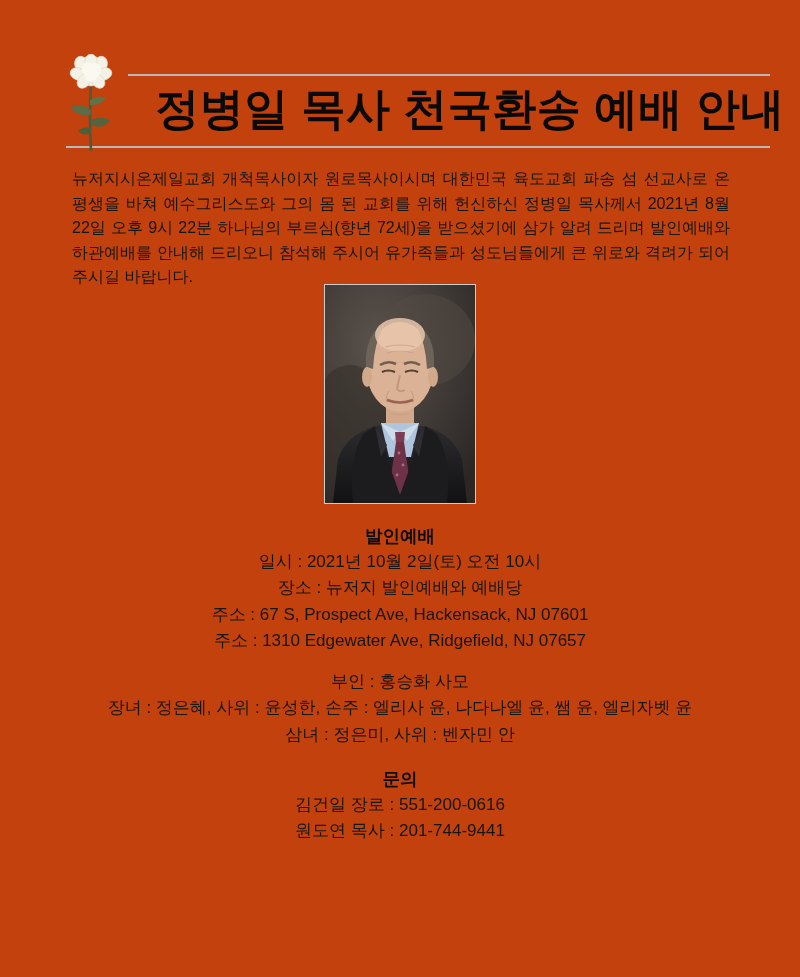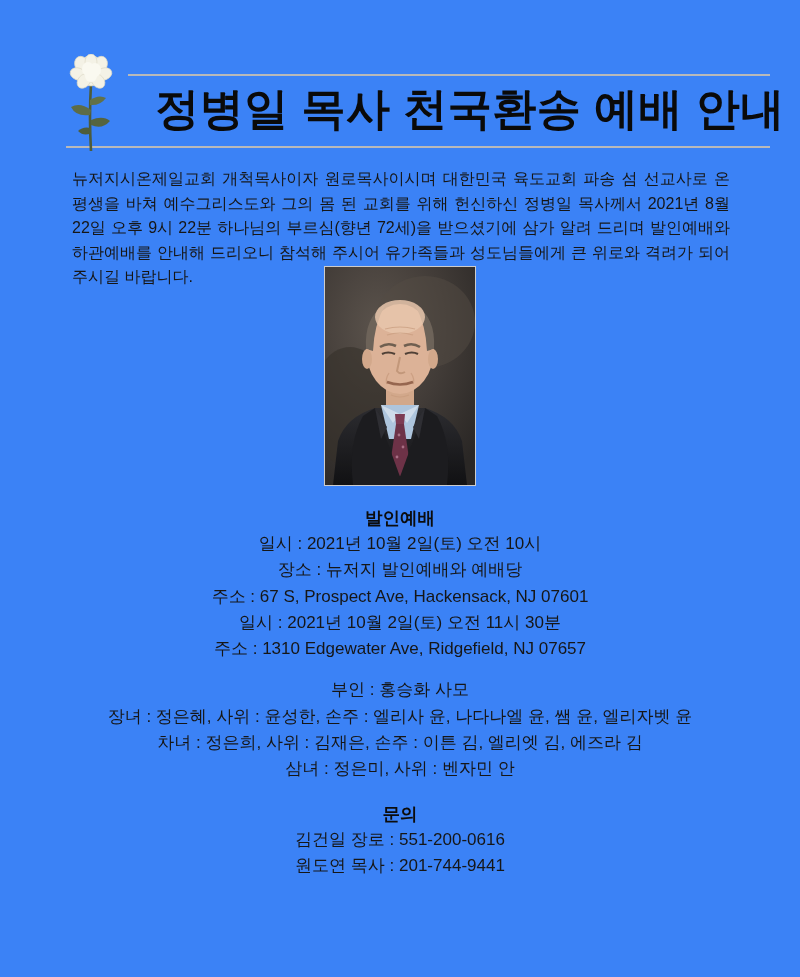--- a/index.html
+++ b/index.html
@@ -2,21 +2,21 @@
 <html lang="ko"><head>
 <meta charset="utf-8">
 <style>
   html, body { margin: 0; padding: 0; background: #ffffff; }
   body {
     width: 800px; height: 977px;
     font-family: "Liberation Sans", sans-serif;
     color: #111111;
     -webkit-font-smoothing: antialiased;
   }
-  .page { position: relative; width: 800px; height: 977px; overflow: hidden; background: #3b82f6; }
+  .page { position: relative; width: 800px; height: 977px; overflow: hidden; background: #c2410c; }
 
   
   .header { position: absolute; top: 0; left: 0; width: 800px; height: 152px; }
   .rule { position: absolute; height: 2px; background: #b9b9b9; }
   .rule-top { left: 128px; top: 74px; width: 642px; }
   .rule-bottom { left: 66px; top: 146px; width: 704px; }
   .flower { position: absolute; left: 60px; top: 54px; width: 66px; height: 100px; }
   .main-title {
     position: absolute; left: 150px; top: 80px; width: 640px;
     text-align: center;
@@ -26,21 +26,21 @@
 
   
   .intro {
     position: absolute; top: 167px; left: 72px; width: 658px;
     font-size: 16px; line-height: 24.5px; font-weight: 500;
     text-align: justify; color: #161616;
     word-break: keep-all;
   }
 
   
-  .content { position: absolute; top: 266px; left: 0; width: 800px; text-align: center; }
+  .content { position: absolute; top: 284px; left: 0; width: 800px; text-align: center; }
 
   .photo-frame {
     display: inline-block; width: 150px; height: 218px;
     border: 1px solid #cccccc; background: #3a3532; overflow: hidden;
   }
   .photo-frame svg { display: block; }
 
   .sec-heading {
     margin-top: 15px;
     font-size: 17.5px; font-weight: 800; line-height: 26px; color: #0c0c0c;
@@ -166,29 +166,27 @@
     
     <div>
       <div class="sec-heading">발인예배</div>
       <div class="sec-line">일시 : 2021년 10월 2일(토) 오전 10시</div>
       <div class="sec-line">장소 : 뉴저지 발인예배와 예배당</div>
       <div class="sec-line">주소 : 67 S, Prospect Ave, Hackensack, NJ 07601</div>
     </div>
 
     
     <div>
-      <div class="sec-line">일시 : 2021년 10월 2일(토) 오전 11시 30분</div>
       <div class="sec-line">주소 : 1310 Edgewater Ave, Ridgefield, NJ 07657</div>
     </div>
 
     
     <div class="family-block">
       <div class="sec-line gap-lg">부인 : 홍승화 사모</div>
       <div class="sec-line">장녀 : 정은혜, 사위 : 윤성한, 손주 : 엘리사 윤, 나다나엘 윤, 쌤 윤, 엘리자벳 윤</div>
-      <div class="sec-line">차녀 : 정은희, 사위 : 김재은, 손주 : 이튼 김, 엘리엣 김, 에즈라 김</div>
       <div class="sec-line">삼녀 : 정은미, 사위 : 벤자민 안</div>
     </div>
 
     
     <div>
       <div class="sec-heading contact-heading">문의</div>
       <div class="sec-line">김건일 장로 : 551-200-0616</div>
       <div class="sec-line">원도연 목사 : 201-744-9441</div>
     </div>
 

